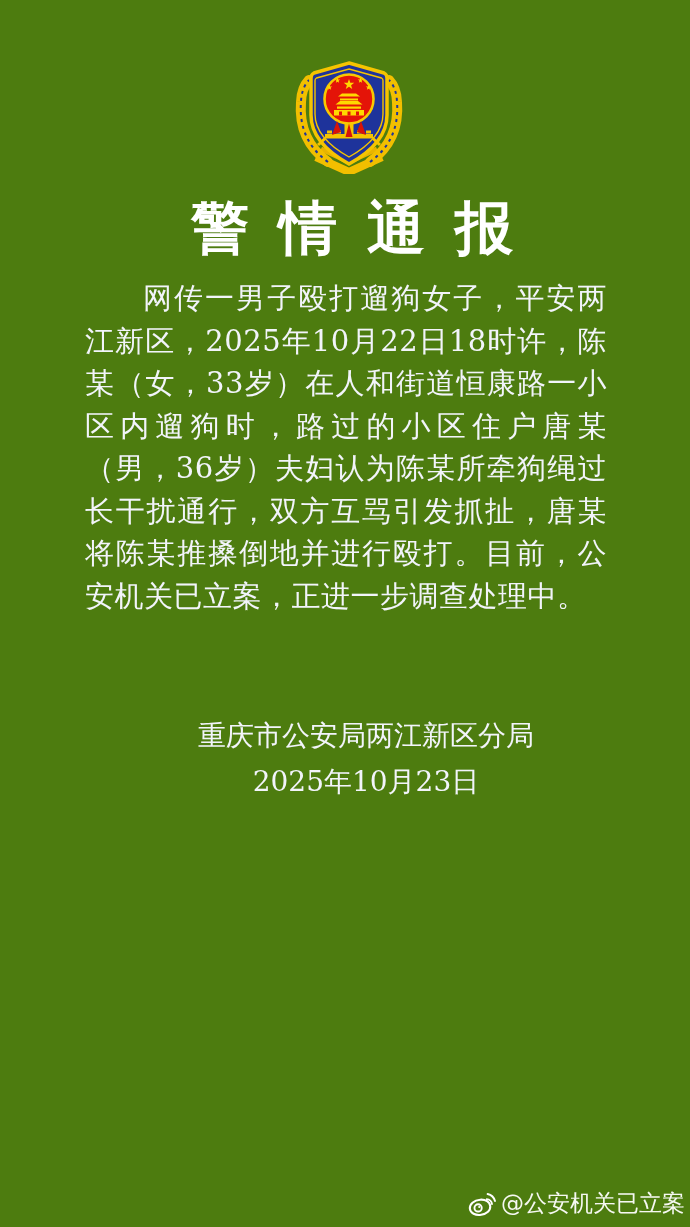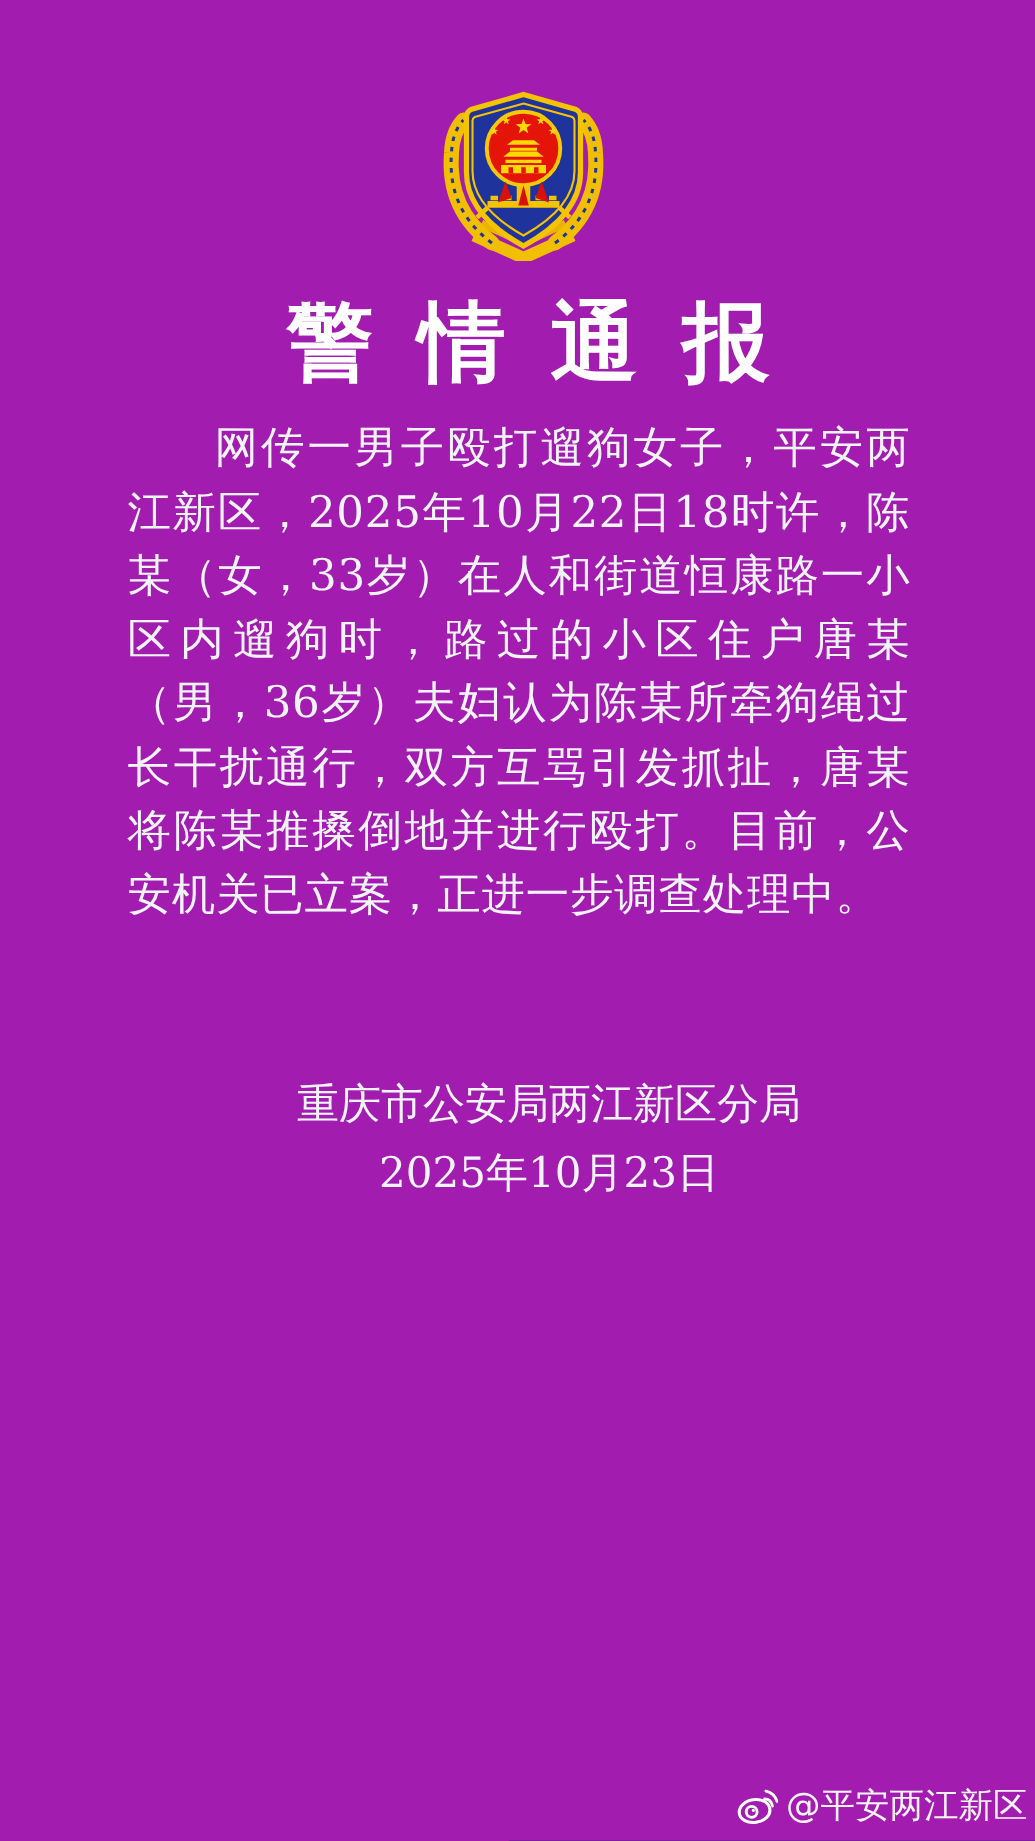--- a/index.html
+++ b/index.html
@@ -4,21 +4,21 @@
 <style>
   html,body{margin:0;padding:0;}
   body{
     width:690px;height:1227px;
     font-family:"DejaVu Serif","Liberation Serif",serif;
     background:#0e1e78;
   }
   .page{
     position:relative;
     width:690px;height:1227px;
-    background:#a21caf;
+    background:#4d7c0f;
     overflow:hidden;
   }
   .badge{
     position:absolute;
     left:288px;top:60px;
     width:122px;height:114px;
   }
   .title{
     position:absolute;
     left:191px;top:196px;
@@ -128,16 +128,16 @@
   </div>
 
   <div class="watermark">
     <svg class="wb-icon" width="28" height="26" viewBox="0 0 32 30" aria-hidden="true">
       <path d="M14 10 C6.5 10.5 1.5 15.5 2 20.5 C2.5 25.5 8.5 28.5 15 27.5 C21.5 26.5 26 22.5 25.5 17.5 C25 12.5 20 9.6 14 10 Z" fill="none" stroke="#ffffff" stroke-width="2.4"></path>
       <circle cx="11.5" cy="19.5" r="4.2" fill="none" stroke="#ffffff" stroke-width="2.2"></circle>
       <circle cx="12.8" cy="18.4" r="1.2" fill="#ffffff"></circle>
       <path d="M21.5 9.5 A6 6 0 0 1 27.5 15" fill="none" stroke="#ffffff" stroke-width="2.2" stroke-linecap="round"></path>
       <path d="M22.5 3.5 A11.5 11.5 0 0 1 31 11.5" fill="none" stroke="#ffffff" stroke-width="2.2" stroke-linecap="round"></path>
     </svg>
-    <span>@平安两江新区</span>
+    <span>@公安机关已立案</span>
   </div>
 
 </div>
 
 </body></html>

